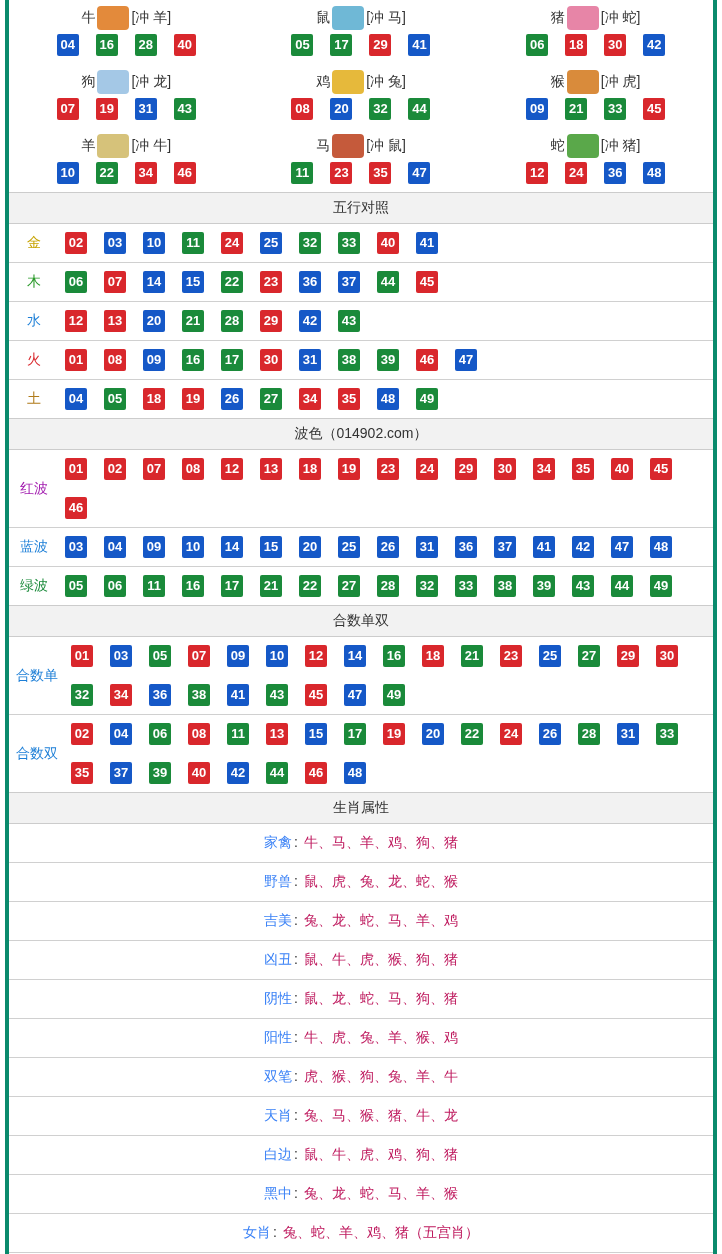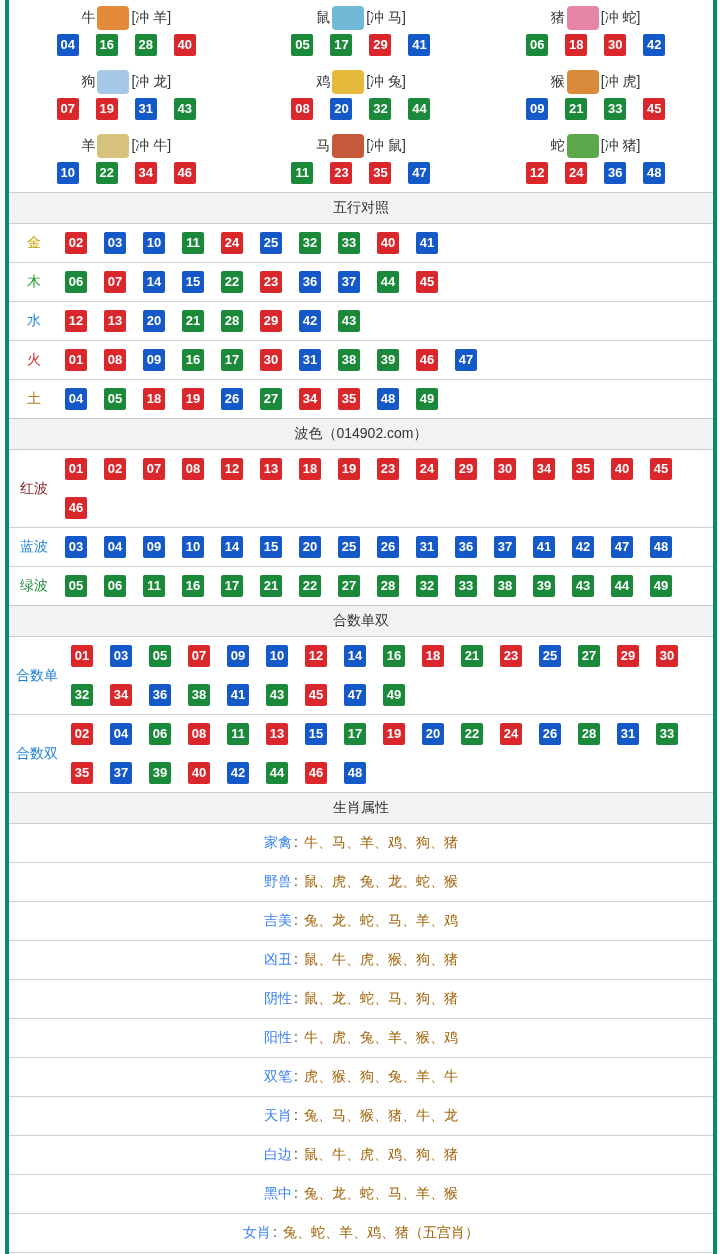--- a/index.html
+++ b/index.html
@@ -78,33 +78,33 @@
     width: 50px;
     text-align: center;
     padding: 8px 4px;
     font-size: 14px;
   }
   .lbl-gold { color: #c7a300; }
   .lbl-wood { color: #2a9a2a; }
   .lbl-water { color: #1d7fd7; }
   .lbl-fire { color: #d9272c; }
   .lbl-earth { color: #b07b1a; }
-  .lbl-red { color: #7f1d1d; }
+  .lbl-red { color: #a21caf; }
   .lbl-blue { color: #1d7fd7; }
   .lbl-green { color: #1a8a3a; }
   
   .attr-row {
     border-top: 1px solid #d0d0d0;
     text-align: center;
     padding: 10px 4px;
     font-size: 14px;
   }
   .attr-label { color: #3b82f6; }
   .attr-colon { padding: 0 2px; color:#333;}
-  .attr-value { color: #a16207; }
+  .attr-value { color: #be185d; }
   .attr-row.first { border-top: none; }
 </style>
 </head>
 <body>
 
 <div class="wrap">
 
   <div class="zodiac-grid" id="zodiac-grid">
   <div class="zodiac-cell">
     <div class="zodiac-top">

